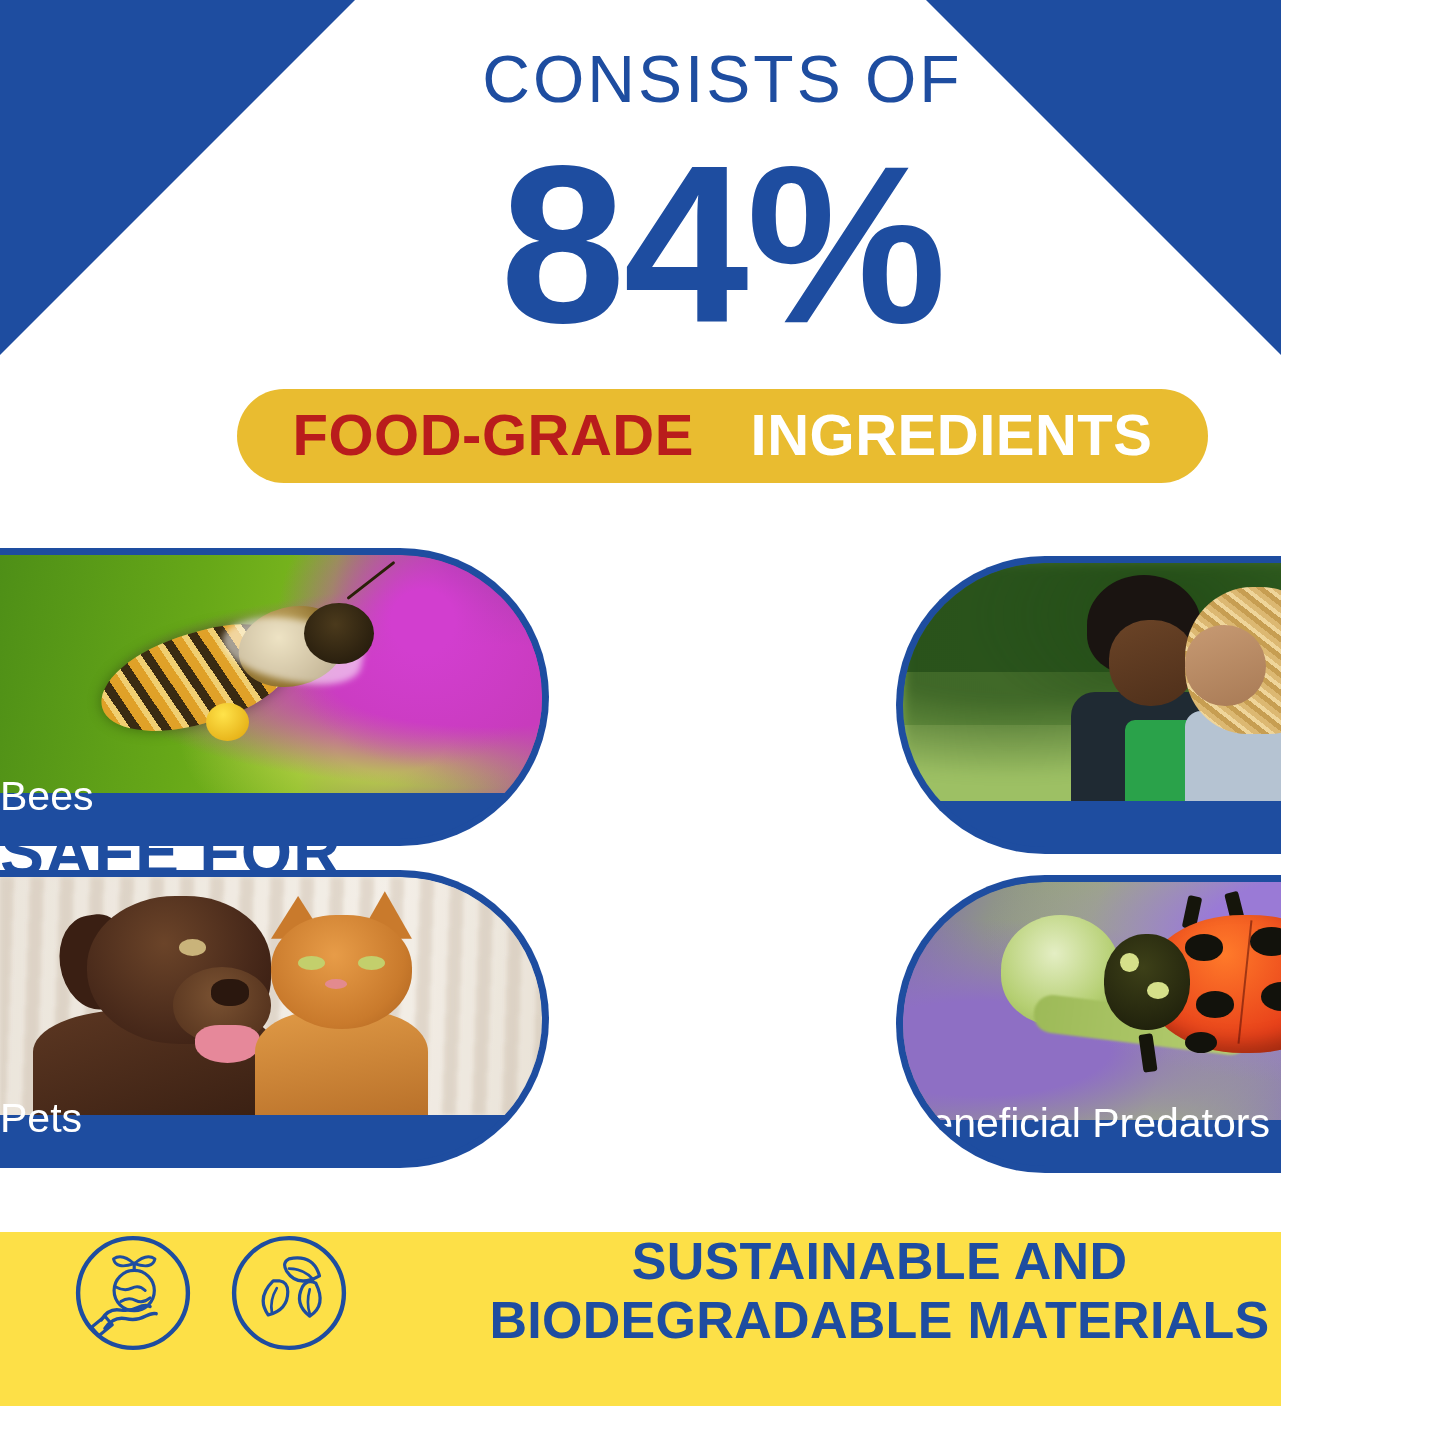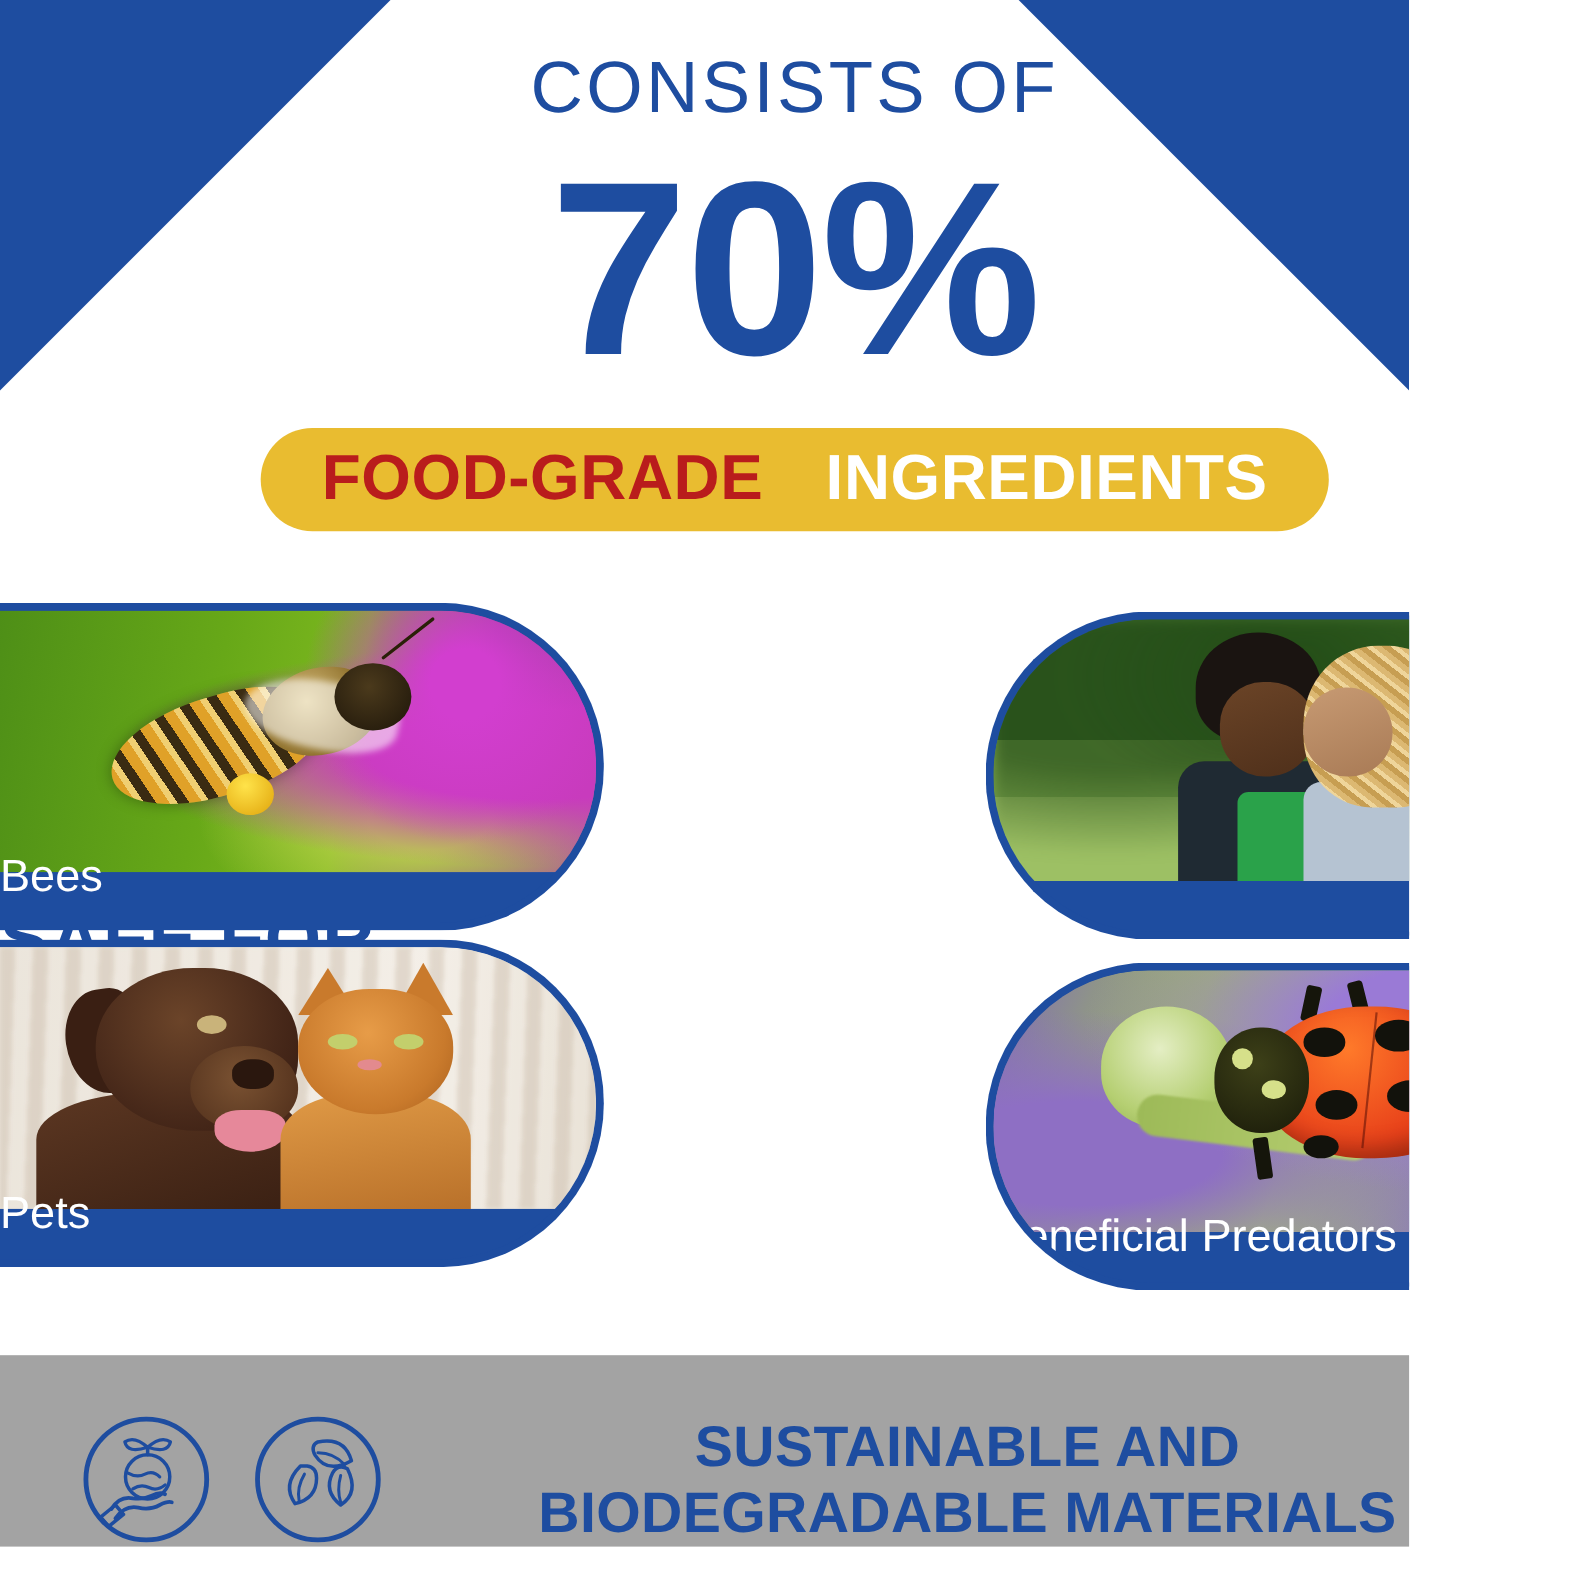--- a/index.html
+++ b/index.html
@@ -96,21 +96,21 @@
   
   .card-right{
     right:0;width:549px;height:298px;
     border-radius:150px 0 0 150px;
     border:7px solid #1e4da0;
     border-right:0;
   }
   .card-right .photo{border-radius:140px 0 0 0;}
 
   #card-bees{top:0;}
-  #card-pets{top:306px;}
+  #card-pets{top:322px;}
   #card-people{top:8px;}
   #card-predators{top:327px;}
 
   .safe-for{
     position:absolute;
     left:0;right:0;top:271px;
     text-align:left;
     font-size:66px;
     font-weight:bold;
     letter-spacing:1px;
@@ -219,22 +219,22 @@
   .d6{left:72%;top:55%;width:5%;height:8%;}
   .d7{left:52%;top:63%;width:6%;height:9%;}
   .lady-leg{position:absolute;background:#15150b;border-radius:3px;}
   .lg1{left:52%;top:6%;width:2.5%;height:14%;transform:rotate(12deg);}
   .lg2{left:60%;top:4%;width:2.5%;height:14%;transform:rotate(-14deg);}
   .lg3{left:44%;top:64%;width:2.5%;height:16%;transform:rotate(-8deg);}
 
   
   .band{
     position:absolute;left:0;top:1232px;width:1445px;height:174px;
-    background:#a3a3a3;
-    display:flex;align-items:flex-end;
+    background:#fde047;
+    display:flex;align-items:flex-start;
   }
   .band-icons{display:flex;gap:34px;padding-left:72px;}
   .band-icon{width:122px;height:122px;}
   .band-text{
     flex:1;text-align:center;
     color:#1e4da0;
     font-size:52px;
     font-weight:bold;
     line-height:1.14;
     letter-spacing:0.3px;
@@ -244,21 +244,21 @@
 </head>
 <body>
 
 <div class="stage">
 
   <div class="wedge wedge-left"></div>
   <div class="wedge wedge-right"></div>
 
   <div class="hero">
     <div class="consists">CONSISTS OF</div>
-    <div class="pct">70%</div>
+    <div class="pct">84%</div>
   </div>
 
   <div class="pill-wrap">
     <div class="pill">
       <span class="pill-text pill-blue">FOOD-GRADE</span>
       <span class="pill-text">&nbsp;&nbsp;</span><span class="pill-text pill-white">INGREDIENTS</span>
     </div>
   </div>
 
   <div class="cards">

